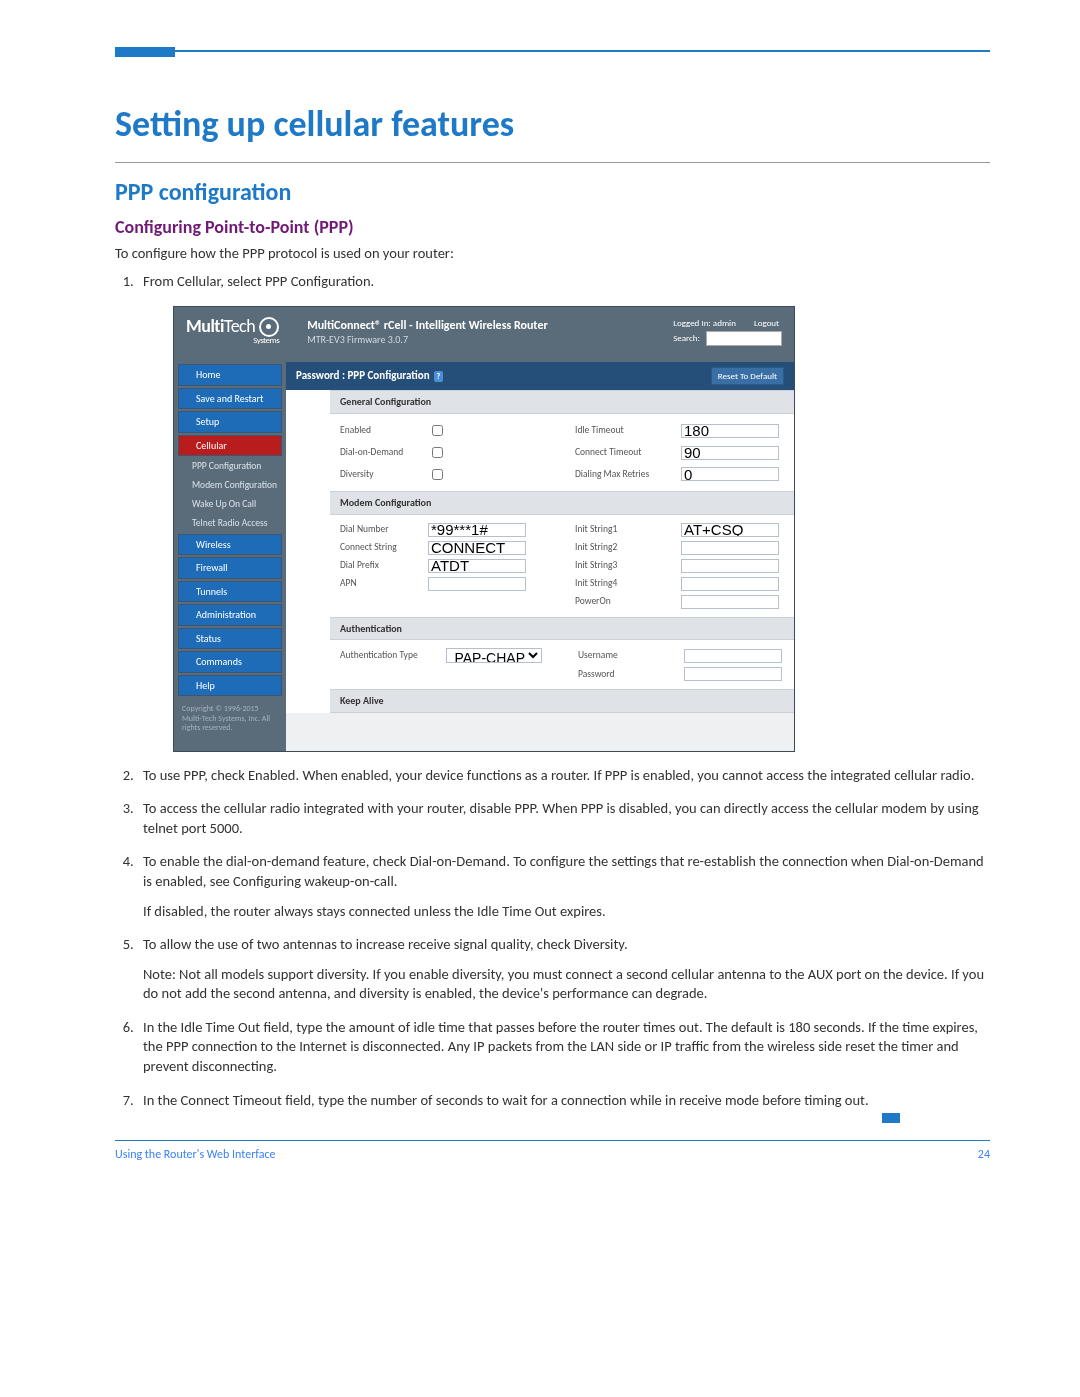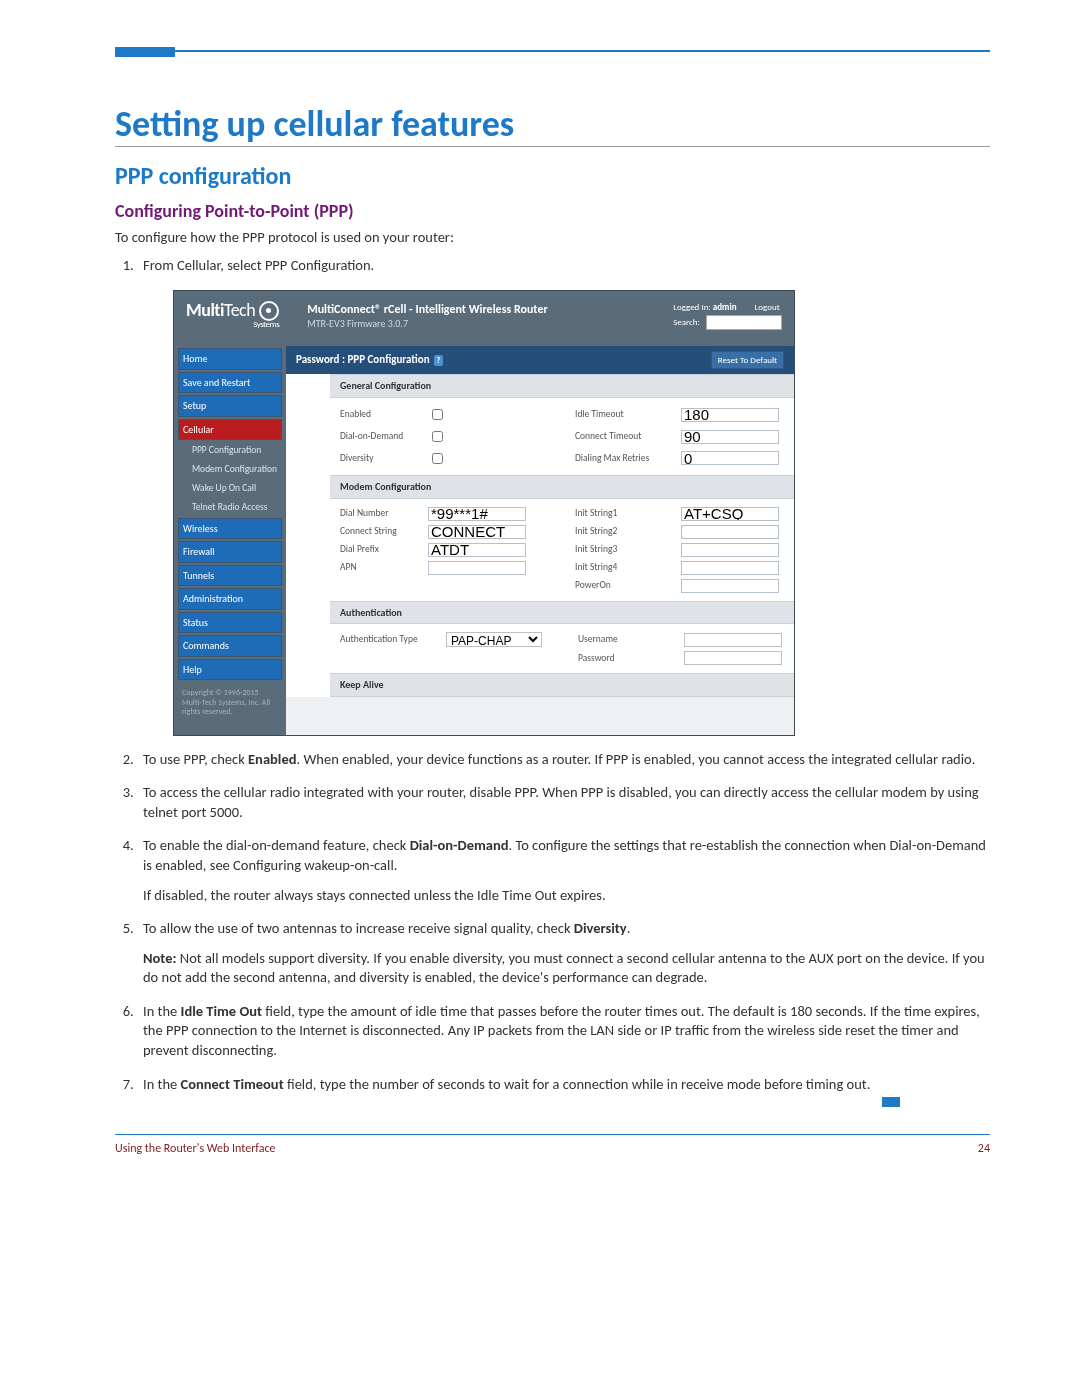--- a/index.html
+++ b/index.html
@@ -30,21 +30,21 @@
     width: 60px;
     height: 10px;
     background: #1e7ac7;
   }
   .h1 {
     font-size: 36px;
     font-weight: bold;
     color: #1e7ac7;
     margin: 0 0 8px 0;
     border-bottom: 1px solid #999;
-    padding-bottom: 0;
+    padding-bottom: 16px;
   }
   .h2 {
     font-size: 24px;
     font-weight: bold;
     color: #1e7ac7;
     margin: 14px 0 4px 0;
   }
   .h3 {
     font-size: 18px;
     font-weight: bold;
@@ -59,28 +59,28 @@
     padding: 0;
   }
   ol.steps > li {
     margin: 4px 0 14px 0;
     padding-left: 6px;
     line-height: 1.35;
   }
   ol.steps > li p {
     margin: 10px 0 0 0;
   }
-  strong { font-weight: bold; }
+  strong { font-weight: normal; }
 
   .footer {
     border-top: 1px solid #1e7ac7;
-    margin-top: 40px;
+    margin-top: 30px;
     padding-top: 6px;
     font-size: 12px;
-    color: #7f1d1d;
+    color: #3b82f6;
     display: flex;
     justify-content: space-between;
   }
   .footer-marker {
     position: absolute;
     right: 90px;
     height: 10px;
     width: 18px;
     background: #1e7ac7;
     margin-top: -11px;
@@ -167,21 +167,21 @@
     display: flex;
   }
   .sidebar {
     width: 135px;
     background: #5a6c7a;
     padding: 0 4px 12px 4px;
   }
   .nav-item, .nav-sub {
     background: #1e6cb8;
     color: #fff;
-    padding: 3px 4px;
+    padding: 3px 17px;
     margin: 2px 0;
     font-size: 10px;
     border: 1px solid #3a5673;
     cursor: pointer;
   }
   .nav-item.dark { background: #b91c1c; }
   .nav-sub {
     background: transparent;
     border: none;
     padding: 2px 4px 2px 14px;
@@ -255,22 +255,23 @@
     font-size: 15px;
     padding: 0 2px;
   }
   .formgrid input[type="checkbox"] {
     width: 11px; height: 11px;
   }
   .formgrid select {
     width: 96px;
     height: 15px;
     border: 1px solid #b5c0ca;
-    font-size: 12px;
+    font-size: 14px;
     background: #fff;
+    text-align: right;
   }
   .spacer { }
 </style>
 </head>
 <body>
 
 <div class="page">
   <div class="topbar"></div>
 
   <div class="h1">Setting up cellular features</div>

